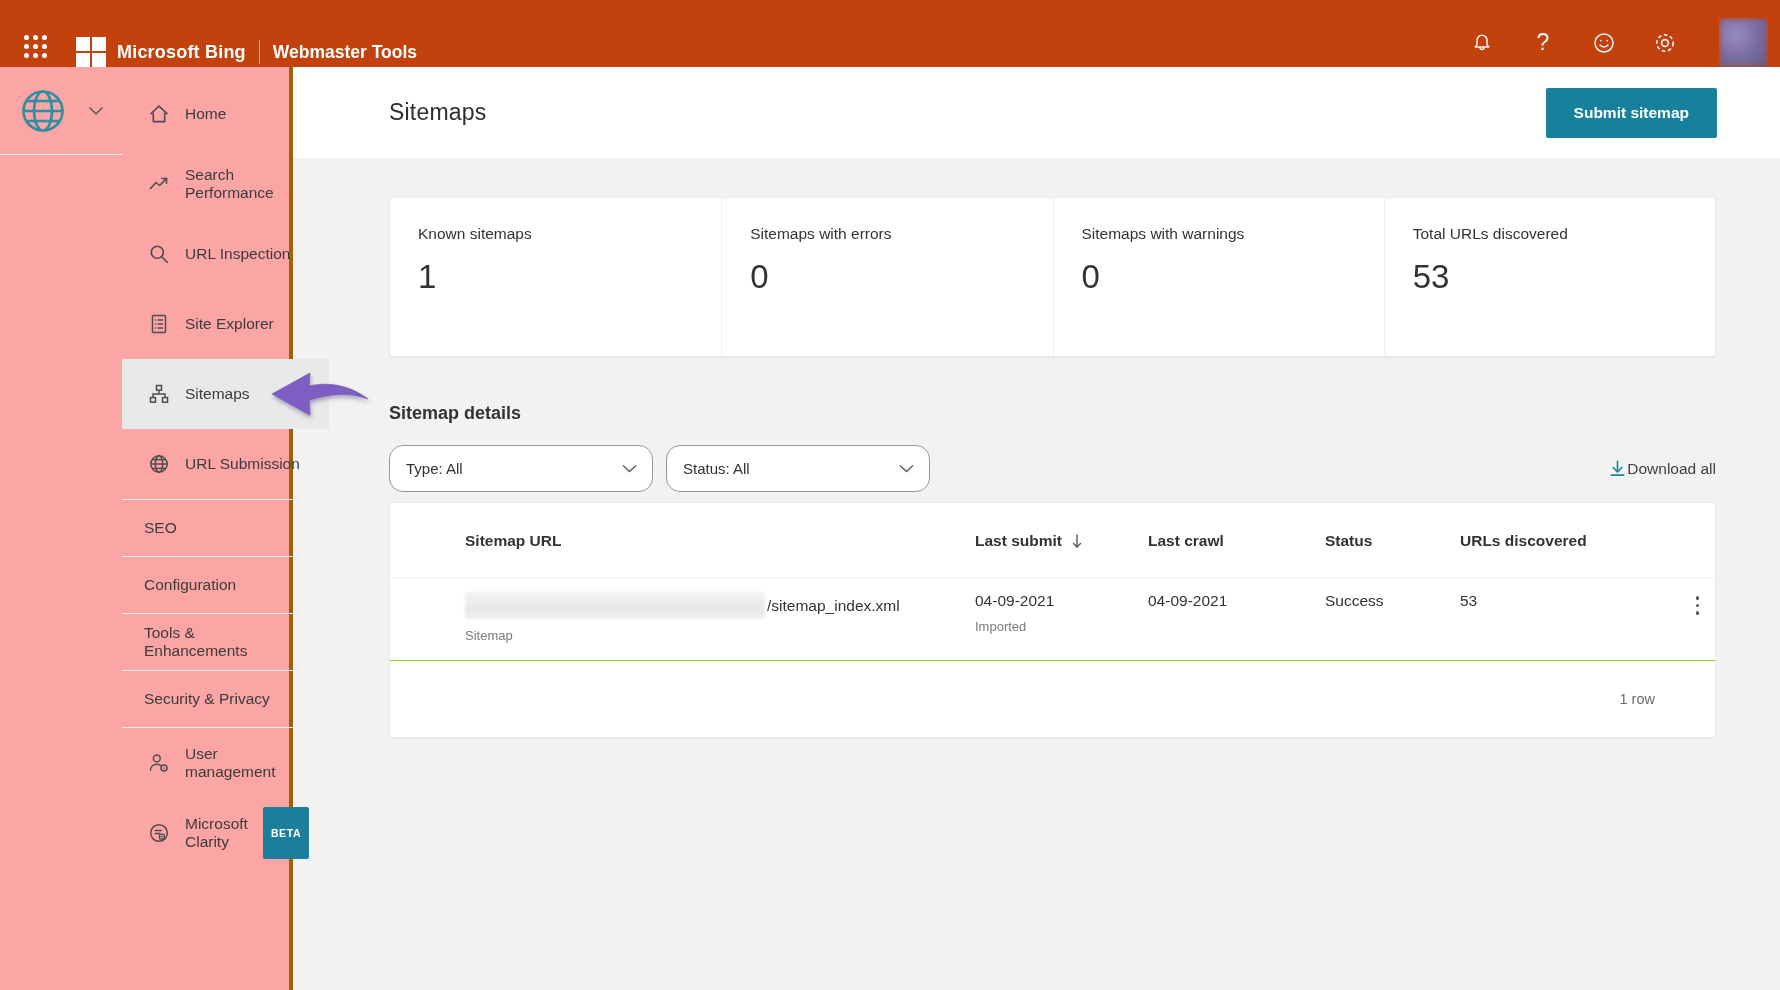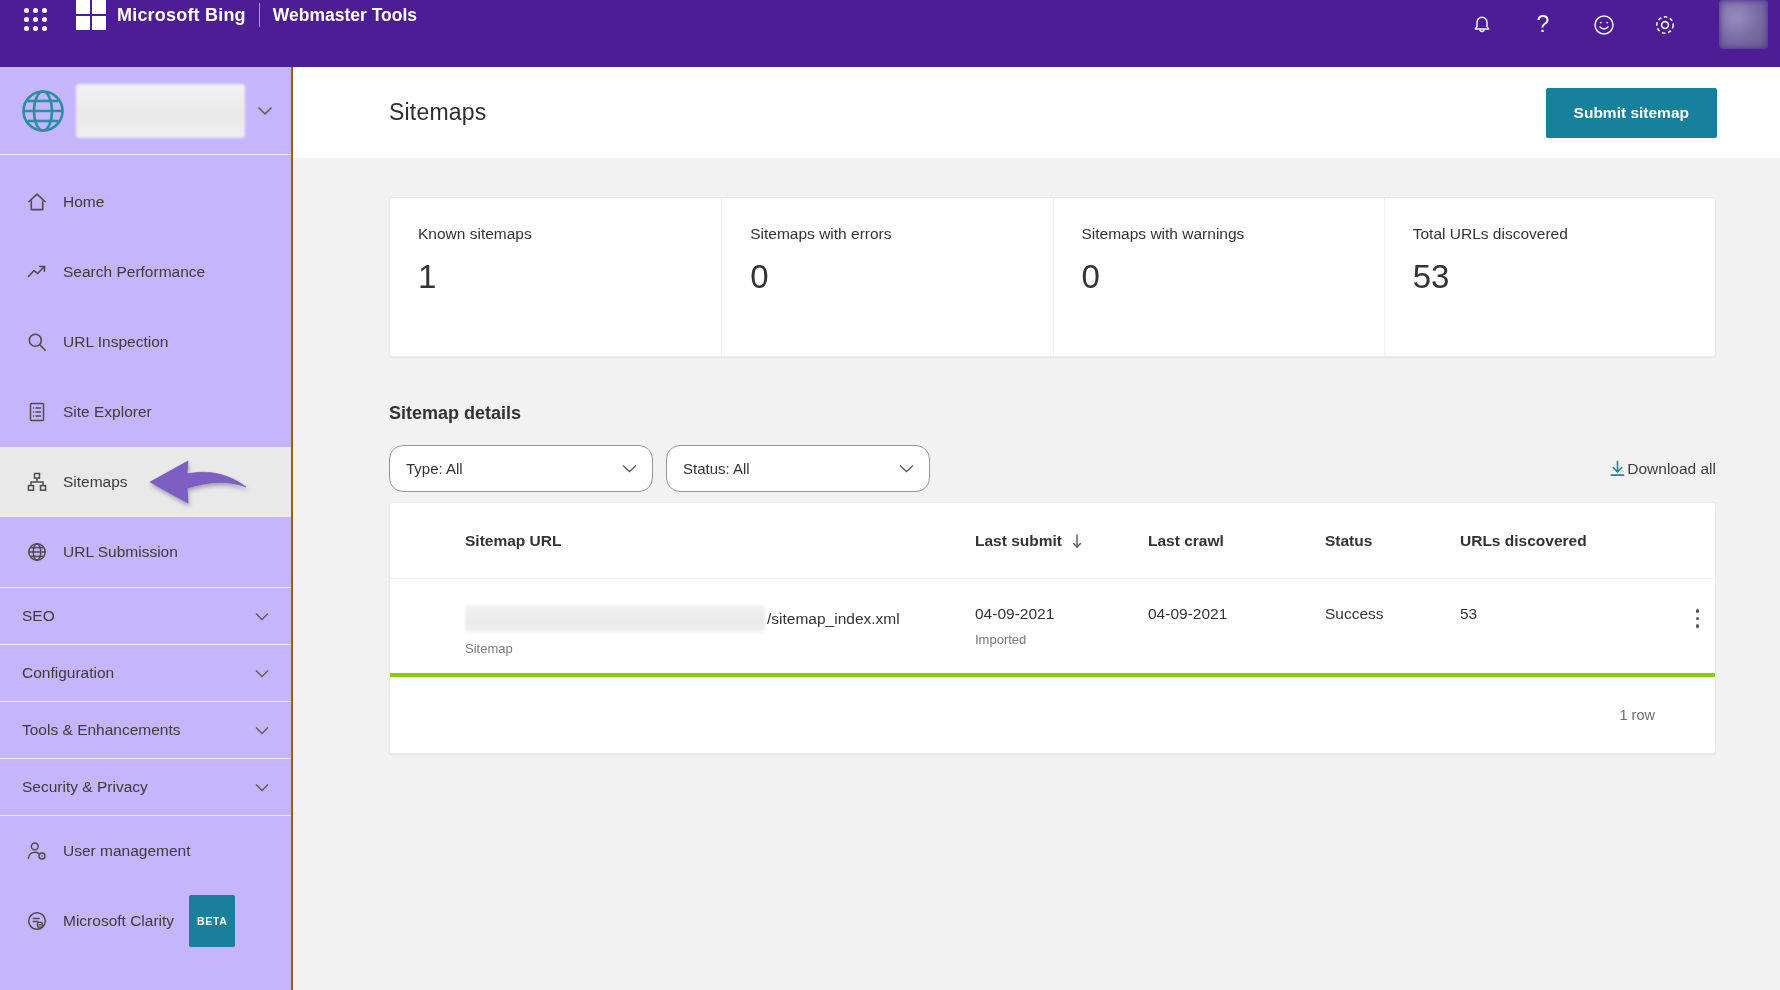--- a/index.html
+++ b/index.html
@@ -2,40 +2,40 @@
 <html><head>
 <meta charset="utf-8">
 <style>
   * { margin:0; padding:0; box-sizing:border-box; }
   html,body { width:1780px; height:990px; }
   body {
     font-family:"Liberation Sans","DejaVu Sans",sans-serif;
     background:#f2f2f2; color:#333; overflow:hidden; position:relative;
   }
   
-  .topbar{height:67px;background:#4c1d95;display:flex;align-items:flex-start;padding:0 12px 0 16px;color:#fff;}
+  .topbar{height:67px;background:#c2410c;display:flex;align-items:flex-end;padding:0 12px 0 16px;color:#fff;}
   .icon-btn{width:40px;height:40px;display:flex;align-items:center;justify-content:center;cursor:pointer;flex:none;}
   .waffle{display:grid;grid-template-columns:repeat(3,6px);grid-template-rows:repeat(3,6px);gap:3px;}
   .waffle span{width:5px;height:5px;border-radius:50%;background:#fff;}
   .brandblock{display:flex;align-items:center;margin-left:20px;}
   .mslogo{display:grid;grid-template-columns:14px 14px;grid-template-rows:14px 14px;gap:2px;margin-right:11px;}
   .mslogo span{background:#fff;}
   .brand{font-size:18px;font-weight:bold;letter-spacing:.2px;}
   .brand-sep{width:1px;height:24px;background:rgba(255,255,255,.55);margin:0 13px;}
   .product{font-size:17.5px;font-weight:600;}
   .topbar-right{margin-left:auto;display:flex;align-items:center;gap:21px;}
   .topbar svg{display:block;}
   .help-glyph{font-size:23px;font-weight:400;color:#eaf5f7;}
   .avatar{width:49px;height:49px;border-radius:3px;overflow:hidden;margin-left:13px;cursor:pointer;flex:none;}
   .avatar-img{width:100%;height:100%;filter:blur(3px);background:
     radial-gradient(circle at 35% 35%, #9a8fc0 0%, #7b6fa5 45%, #5f5a88 100%);}
   
   .shell{display:flex;height:923px;}
   
-  .sidebar{width:293px;background:#c4b5fd;border-right:2px solid #a16207;flex:none;display:flex;flex-direction:column;}
+  .sidebar{width:293px;background:#fca5a5;border-right:4px solid #a16207;flex:none;display:flex;flex-direction:row;}
   .site-selector{height:88px;display:flex;align-items:center;padding:0 18px 0 20px;border-bottom:1px solid #ececec;cursor:pointer;flex:none;}
   .redact{background:linear-gradient(180deg,#f2f2f2 0%,#e9e9e9 60%,#efefef 100%);filter:blur(1.5px);border-radius:3px;}
   .site-name-redact{flex:1;height:54px;margin:0 12px 0 10px;}
   .nav{padding-top:12px;}
   .nav-item{height:70px;display:flex;align-items:center;padding:0 20px 0 25px;font-size:15.5px;color:#3c3c3c;cursor:pointer;position:relative;}
   .nav-item .nicon{width:24px;height:24px;margin-right:14px;flex:none;display:flex;align-items:center;justify-content:center;}
   .nav-item.active{background:#e9e9e9;}
   .accordion-group{border-bottom:1px solid #ececec;}
   .accordion{height:57px;display:flex;align-items:center;justify-content:space-between;padding:17px 22px;font-size:15.5px;color:#3c3c3c;border-top:1px solid #ececec;cursor:pointer;}
   .arrow-annot{position:absolute;left:148px;top:12px;pointer-events:none;}
@@ -55,21 +55,21 @@
   .section-heading{margin-top:46px;font-size:18px;font-weight:600;color:#333;}
   .filters{margin-top:21px;display:flex;align-items:center;}
   .select{width:264px;height:47px;background:#fff;border:1px solid #979797;border-radius:14px;display:flex;align-items:center;justify-content:space-between;padding:0 15px 0 16px;font-size:15px;color:#333;cursor:pointer;}
   .select + .select{margin-left:13px;}
   .download{margin-left:auto;display:flex;align-items:center;gap:0;font-size:15.5px;color:#3e3e3e;cursor:pointer;}
   
   .table-card{margin-top:10px;background:#fff;border-radius:3px;border:1px solid #eaeaea;box-shadow:0 1px 2px rgba(0,0,0,.05);}
   .tgrid{display:grid;grid-template-columns:510px 173px 177px 135px 220px 35px;padding-left:75px;}
   .t-head{height:75px;align-items:center;font-size:15.5px;font-weight:700;color:#333;}
   .th{display:flex;align-items:center;gap:9px;}
-  .t-row{border-top:1px solid #f0f0f0;border-bottom:4px solid #84cc16;padding-top:26px;padding-bottom:17px;font-size:15.5px;color:#333;}
+  .t-row{border-top:1px solid #f0f0f0;border-bottom:1px solid #84cc16;padding-top:13px;padding-bottom:17px;font-size:15.5px;color:#333;}
   .url-line{display:flex;align-items:center;}
   .url-redact{display:inline-block;width:300px;height:27px;margin-right:2px;}
   .subtext{font-size:13px;color:#7a7a7a;margin-top:9px;}
   .kebab{display:flex;flex-direction:column;gap:4px;align-items:center;justify-content:center;height:27px;cursor:pointer;}
   .kebab span{width:3.5px;height:3.5px;border-radius:50%;background:#555;}
   .t-foot{height:76px;display:flex;align-items:center;justify-content:flex-end;padding-right:60px;font-size:14.5px;color:#6b6b6b;}
 </style>
 </head>
 <body>
 

